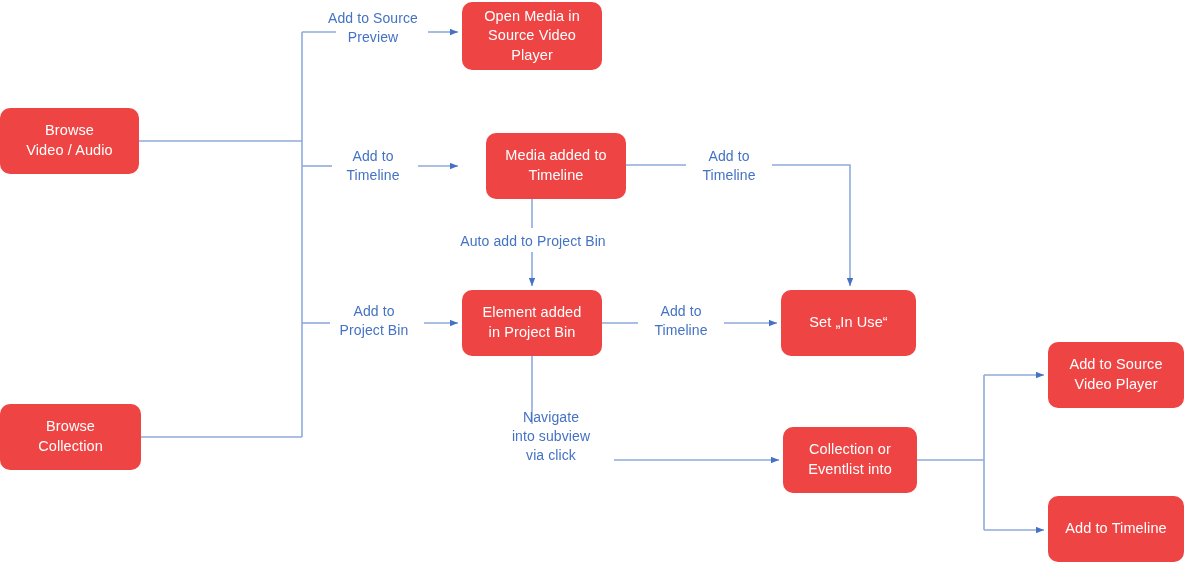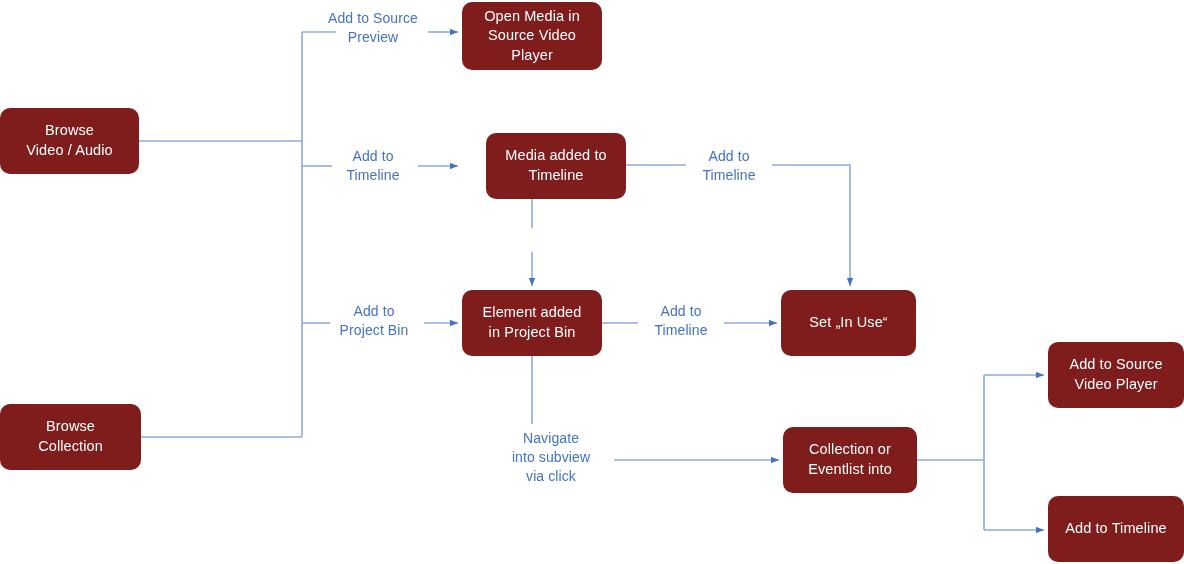--- a/index.html
+++ b/index.html
@@ -20,21 +20,21 @@
   #edges {
     position: absolute;
     left: 0;
     top: 0;
     width: 1184px;
     height: 564px;
     pointer-events: none;
   }
   .node {
     position: absolute;
-    background: #7f1d1d;
+    background: #ef4444;
     border-radius: 10px;
     color: #ffffff;
     display: flex;
     align-items: center;
     justify-content: center;
     text-align: center;
     font-size: 14.5px;
     line-height: 1.35;
     letter-spacing: 0.1px;
     box-sizing: border-box;
@@ -131,24 +131,25 @@
 
   <div class="edge-label" style="left:318px; top:9px; width:110px;">Add to Source
 Preview</div>
 
   <div class="edge-label" style="left:332px; top:147px; width:82px;">Add to
 Timeline</div>
 
   <div class="edge-label" style="left:688px; top:147px; width:82px;">Add to
 Timeline</div>
 
+  <div class="edge-label" style="left:452px; top:232px; width:162px;">Auto add to Project Bin</div>
 
   <div class="edge-label" style="left:326px; top:302px; width:96px;">Add to
 Project Bin</div>
 
   <div class="edge-label" style="left:640px; top:302px; width:82px;">Add to
 Timeline</div>
 
-  <div class="edge-label" style="left:492px; top:429px; width:118px;">Navigate
+  <div class="edge-label" style="left:492px; top:408px; width:118px;">Navigate
 into subview
 via click</div>
 
 </div>
 
 </body></html>

